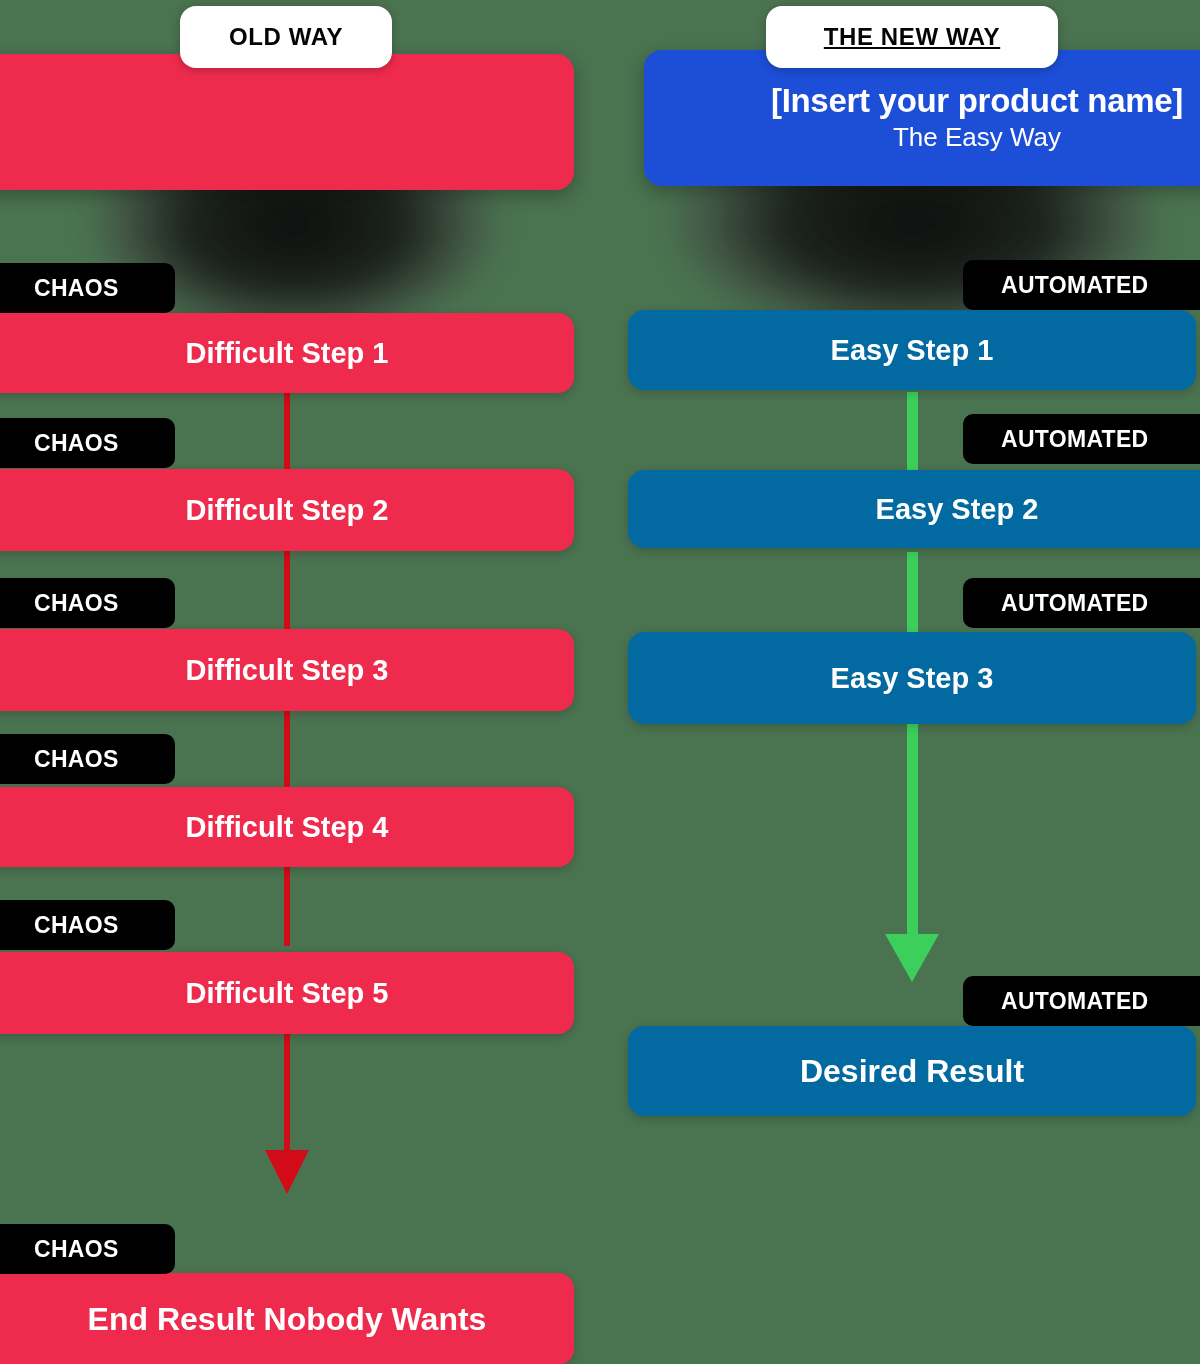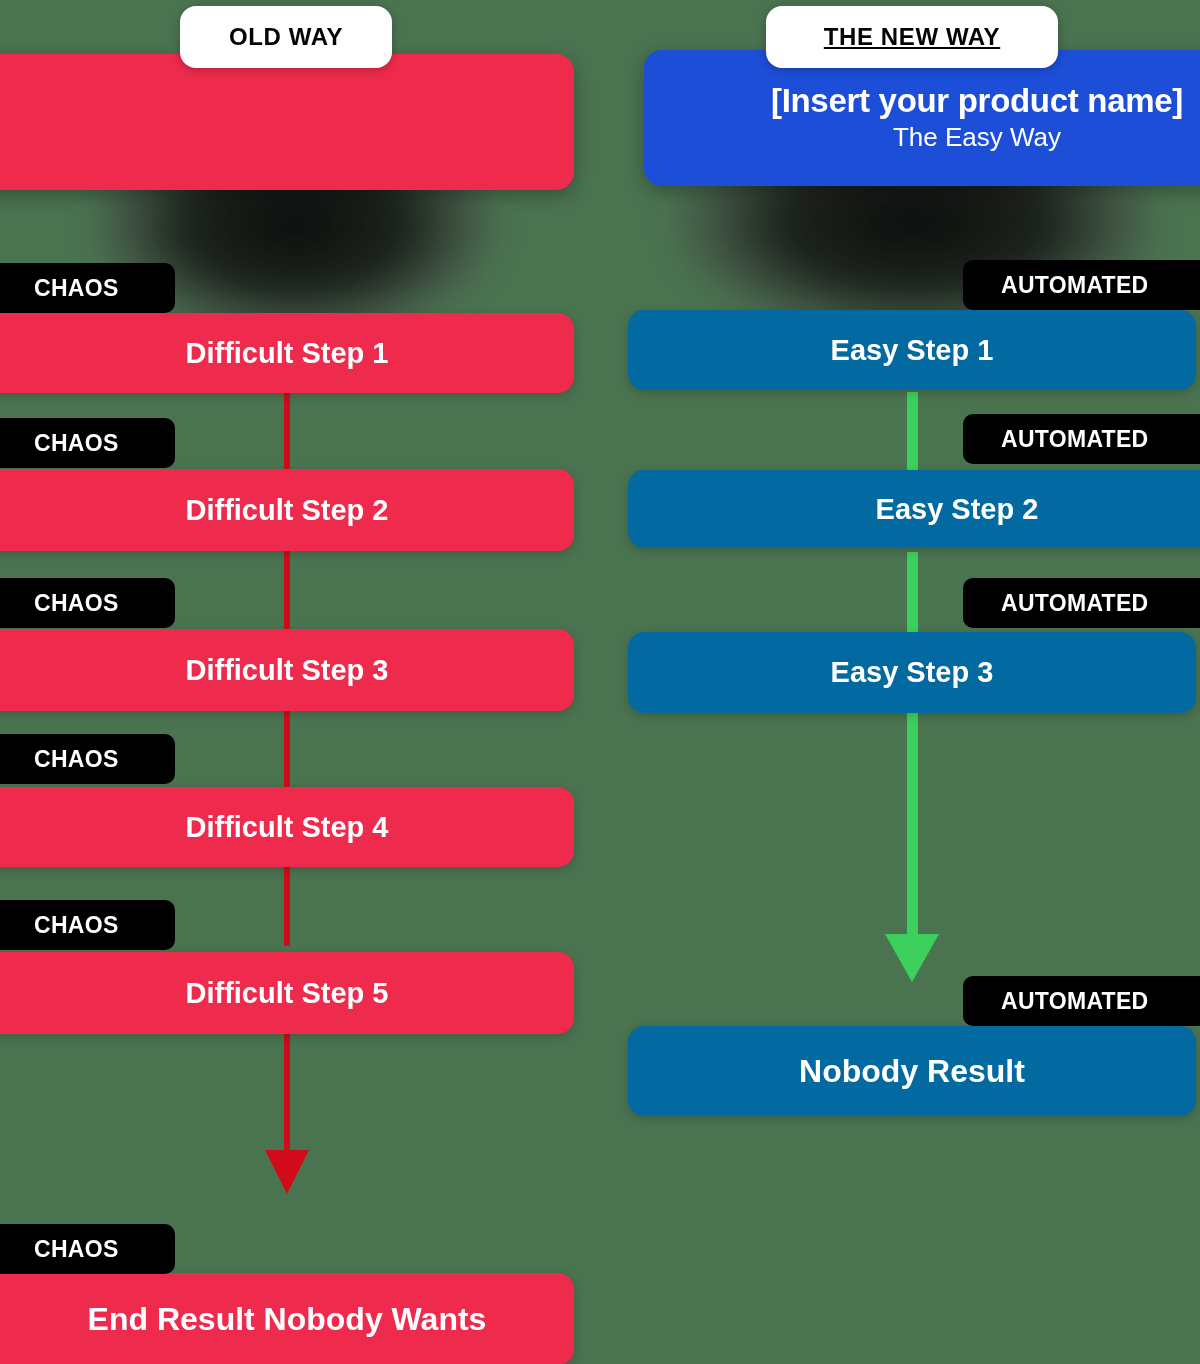--- a/index.html
+++ b/index.html
@@ -241,18 +241,18 @@
 <div class="tag right" style="top:976px;">
   <span>AUTOMATED</span>
 </div>
 
 <div class="step green" style="top:310px;height:80px;">
   <span class="lbl">Easy Step 1</span>
 </div>
 <div class="step green" style="top:470px;height:78px;padding-left:45px;">
   <span class="lbl">Easy Step 2</span>
 </div>
-<div class="step green" style="top:632px;height:81px;">
+<div class="step green" style="top:632px;height:92px;">
   <span class="lbl">Easy Step 3</span>
 </div>
 <div class="step green" style="top:1026px;height:90px;font-size:32px;">
-  <span class="lbl">Nobody Result</span>
+  <span class="lbl">Desired Result</span>
 </div>
 
 </body></html>

